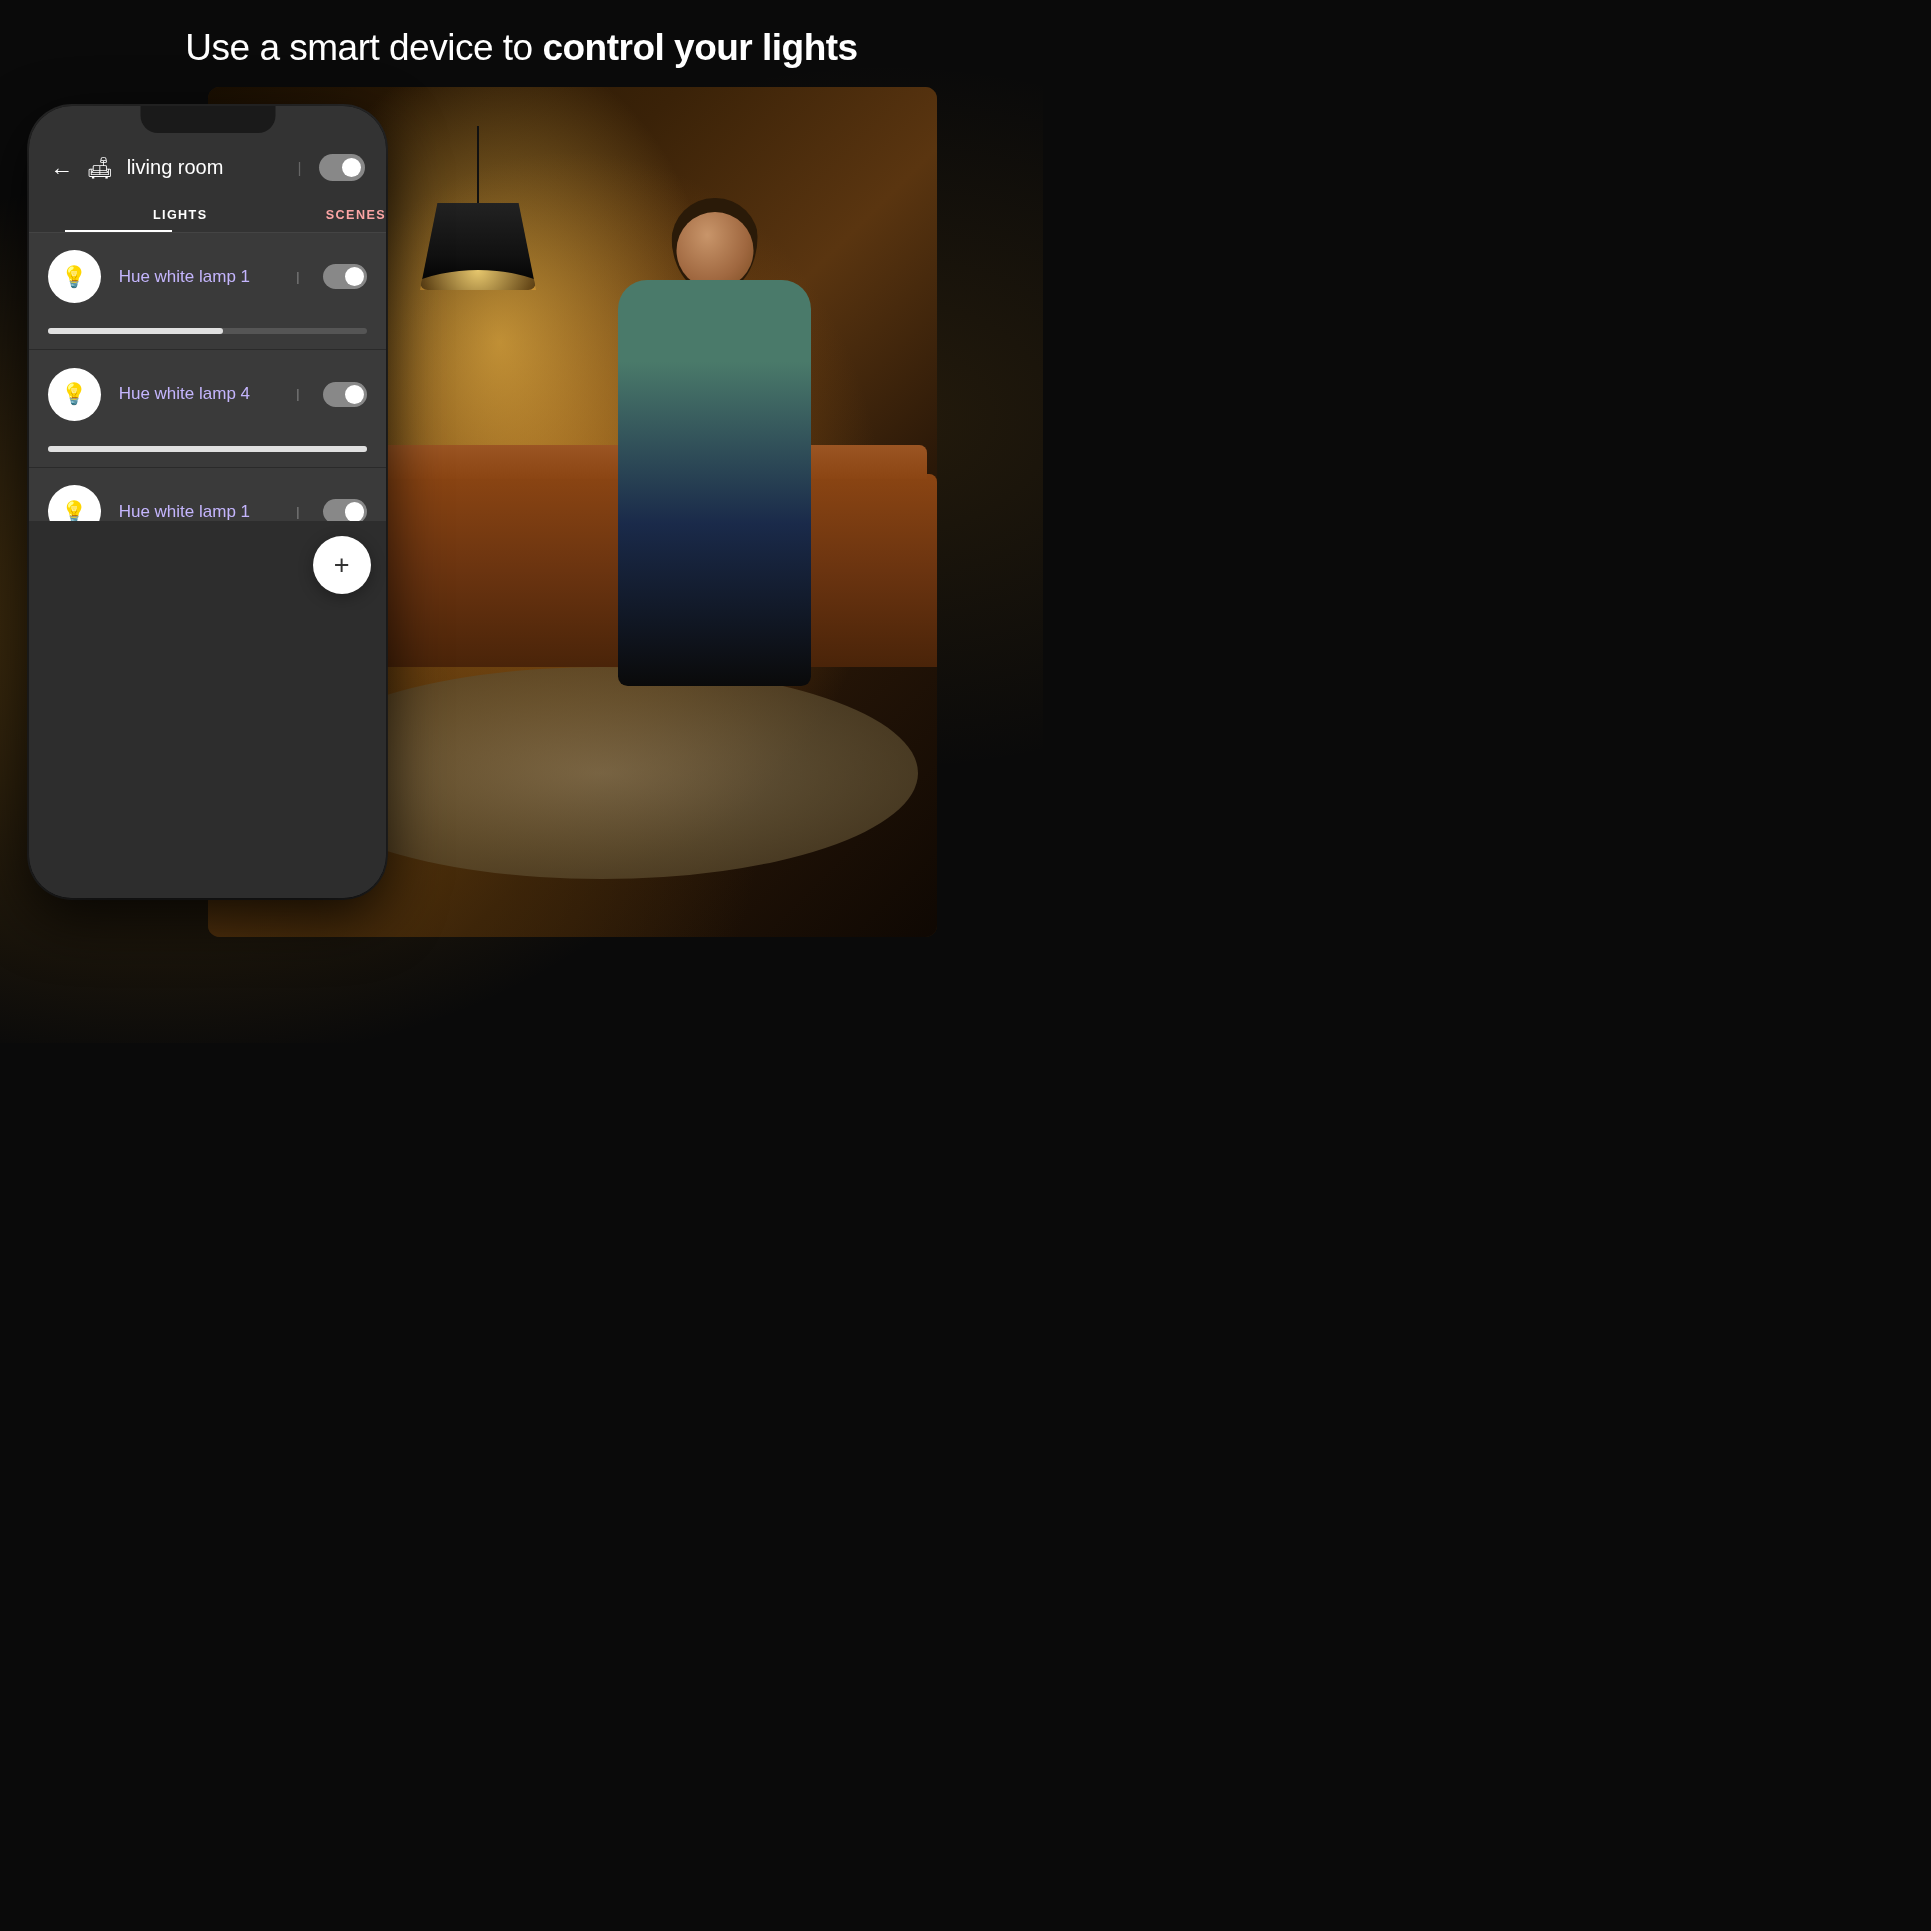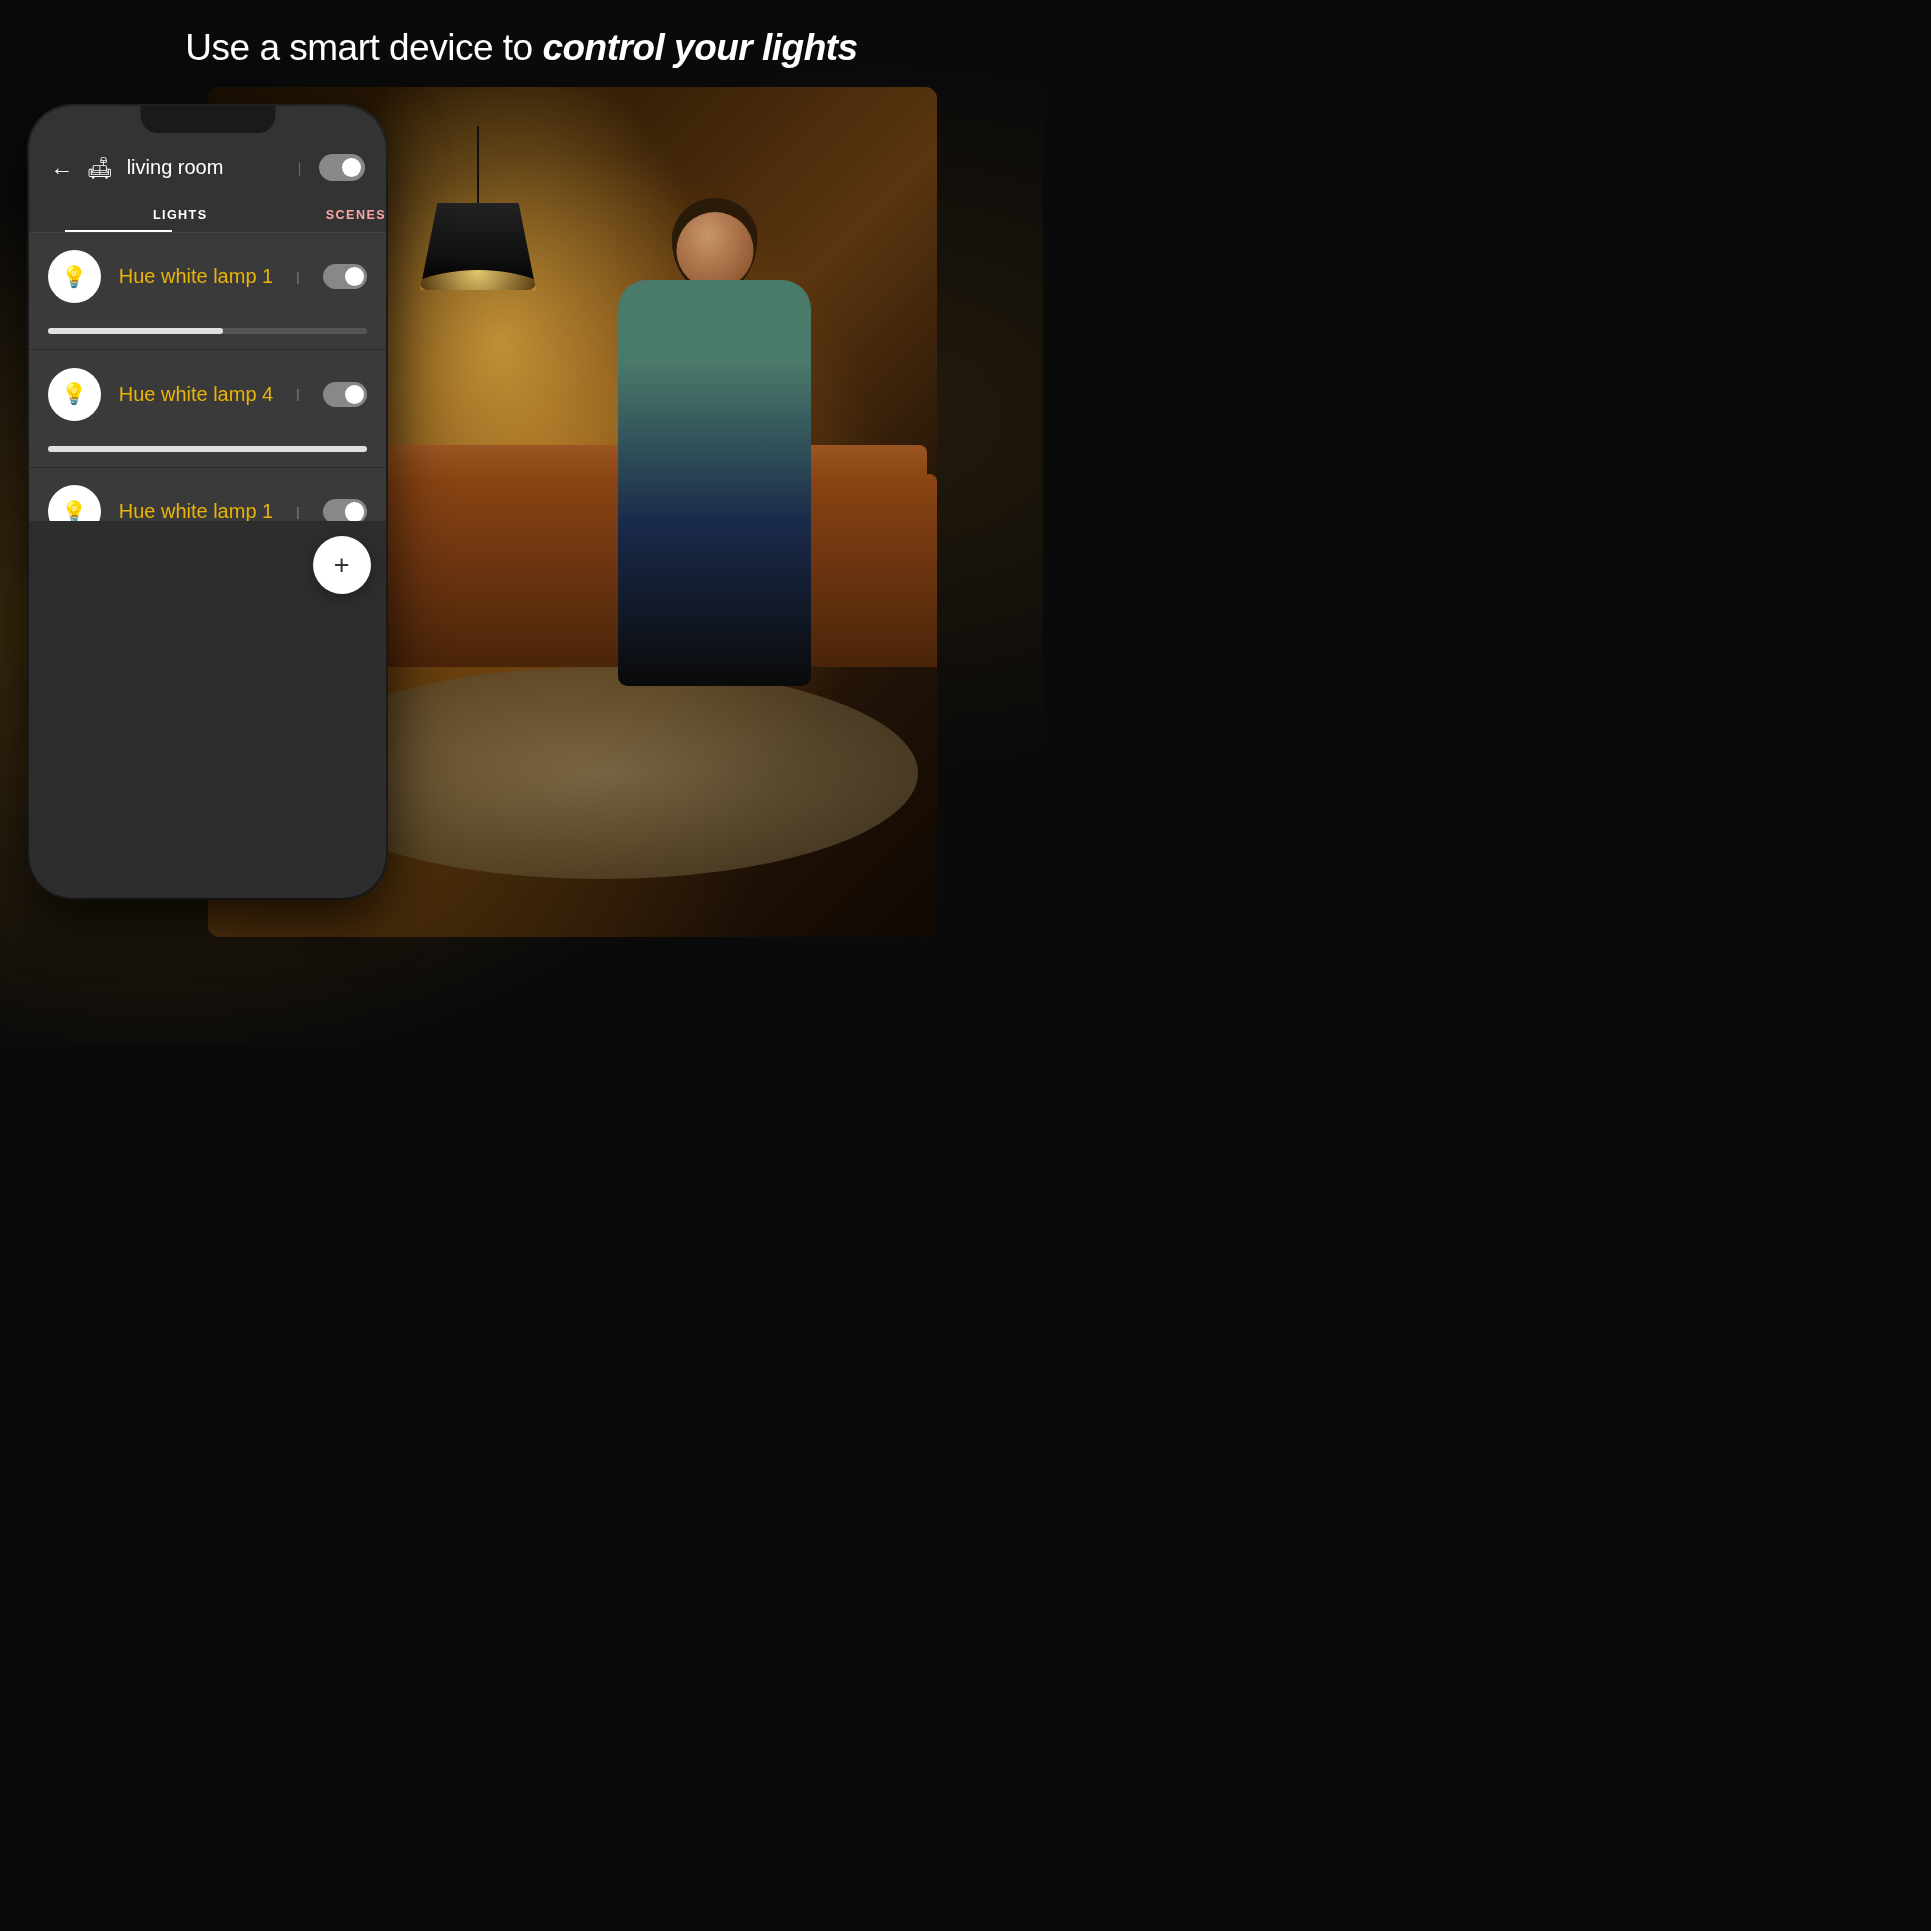--- a/index.html
+++ b/index.html
@@ -30,21 +30,20 @@
 
     .header-text {
       font-size: 37px;
       color: #ffffff;
       font-weight: 300;
       letter-spacing: -0.5px;
     }
 
     .header-text strong {
       font-weight: 800;
-      font-style: italic;
     }
 
     
     .photo-area {
       position: absolute;
       left: 208px;
       top: 87px;
       width: 729px;
       height: 850px;
       border-radius: 11.6px;
@@ -338,22 +337,22 @@
       flex-shrink: 0;
     }
 
     .bulb-icon {
       font-size: 21px;
       color: #333;
     }
 
     .lamp-name {
       flex: 1;
-      color: #eab308;
-      font-size: 20px;
+      color: #c4b5fd;
+      font-size: 17px;
       font-weight: 400;
     }
 
     .power-icon-lamp {
       color: #888;
       font-size: 12.6px;
       margin-right: 5.8px;
     }
 
     .toggle-switch-lamp {

